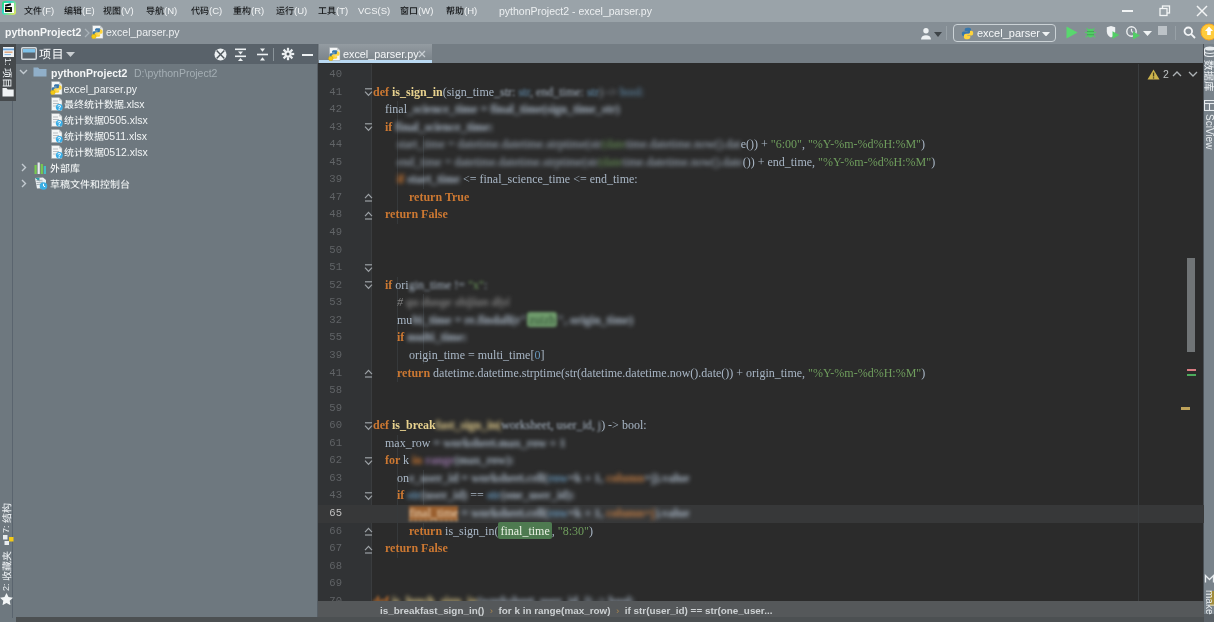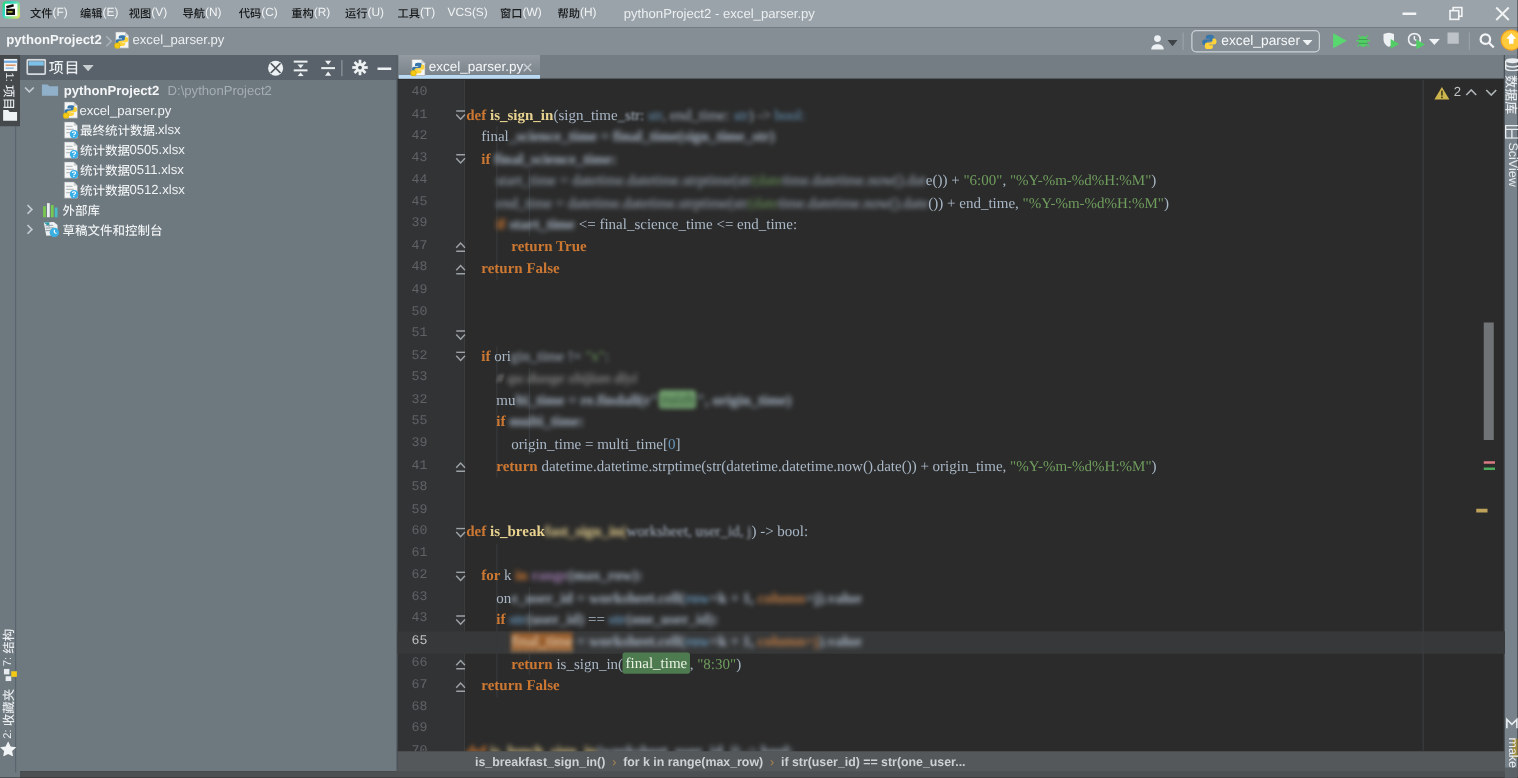--- a/index.html
+++ b/index.html
@@ -417,20 +417,21 @@
       <div class="cl" style="left:55px;top:265.40px"><span class="t">        </span><span class="k">if </span><span class="t" style="filter:blur(2.2px);font-weight:bold">multi_time:</span></div>
       <div class="ln" style="left:0;top:282.96px;color:#606366">39</div>
       <div class="cl" style="left:55px;top:282.96px"><span class="t">            </span><span class="t">origin_time = multi_time[</span><span class="n">0</span><span class="t">]</span></div>
       <div class="ln" style="left:0;top:300.52px;color:#606366">41</div>
       <div class="cl" style="left:55px;top:300.52px"><span class="t">        </span><span class="k">return </span><span class="t">datetime.datetime.strptime(str(datetime.datetime.now().date()) + origin_time, </span><span class="s">"%Y-%m-%d%H:%M"</span><span class="t">)</span></div>
       <div class="ln" style="left:0;top:318.08px;color:#606366">58</div>
       <div class="ln" style="left:0;top:335.64px;color:#606366">59</div>
       <div class="ln" style="left:0;top:353.20px;color:#606366">60</div>
       <div class="cl" style="left:55px;top:353.20px"><span class="k">def </span><span class="f">is_break</span><span class="f" style="filter:blur(2.3px);font-weight:bold">fast_sign_in(</span><span class="t" style="filter:blur(1.3px)">worksheet, user_id, j</span><span class="t">) -&gt; </span><span class="t">bool:</span></div>
       <div class="ln" style="left:0;top:370.76px;color:#606366">61</div>
+      <div class="cl" style="left:55px;top:370.76px"><span class="t">    </span><span class="t">max_row </span><span class="t" style="filter:blur(2.2px);font-weight:bold">= worksheet.max_row + 1</span></div>
       <div class="ln" style="left:0;top:388.32px;color:#606366">62</div>
       <div class="cl" style="left:55px;top:388.32px"><span class="t">    </span><span class="k">for </span><span class="t">k </span><span class="k" style="filter:blur(2.2px);font-weight:bold">in </span><span class="pu" style="filter:blur(2.2px);font-weight:bold">range</span><span class="t" style="filter:blur(2.2px);font-weight:bold">(max_row):</span></div>
       <div class="ln" style="left:0;top:405.88px;color:#606366">63</div>
       <div class="cl" style="left:55px;top:405.88px"><span class="t">        </span><span class="t">on</span><span class="t" style="filter:blur(2.1px);font-weight:bold">e_user_id = worksheet.cell(</span><span class="n" style="filter:blur(2.1px);font-weight:bold">row</span><span class="t" style="filter:blur(2.1px);font-weight:bold">=k + 1, </span><span class="o2" style="filter:blur(2.1px);font-weight:bold">column</span><span class="t" style="filter:blur(2.1px);font-weight:bold">=j).value</span></div>
       <div class="ln" style="left:0;top:423.44px;color:#606366">43</div>
       <div class="cl" style="left:55px;top:423.44px"><span class="t">        </span><span class="k">if </span><span class="n" style="filter:blur(2.1px);font-weight:bold">str</span><span class="t" style="filter:blur(2.1px);font-weight:bold">(user_id) </span><span class="t">== </span><span class="n" style="filter:blur(2.1px);font-weight:bold">str</span><span class="t" style="filter:blur(2.1px);font-weight:bold">(one_user_id):</span></div>
       <div class="ln" style="left:0;top:441.00px;color:#C0C0C0">65</div>
       <div class="cl" style="left:55px;top:441.00px"><span class="t">            </span><span style="background:#9A6030;border-bottom:1.5px dashed #E8CA9C;color:#F2DCBE;filter:blur(1.8px)">final_time</span><span class="t" style="filter:blur(2.2px);font-weight:bold"> = worksheet.cell(</span><span class="n" style="filter:blur(2.2px);font-weight:bold">row</span><span class="t" style="filter:blur(2.2px);font-weight:bold">=k + 1, </span><span class="o2" style="filter:blur(2.2px);font-weight:bold">column=j</span><span class="t" style="filter:blur(2.2px);font-weight:bold">).value</span></div>
       <div class="ln" style="left:0;top:458.56px;color:#606366">66</div>
       <div class="cl" style="left:55px;top:458.56px"><span class="t">            </span><span class="k">return </span><span class="t">is_sign_in(</span><span style="background:#4E7A50;border-radius:2px;color:#EAF2E4;padding:1.5px 2px">final_time</span><span class="t">, </span><span class="s">"8:30"</span><span class="t">)</span></div>

